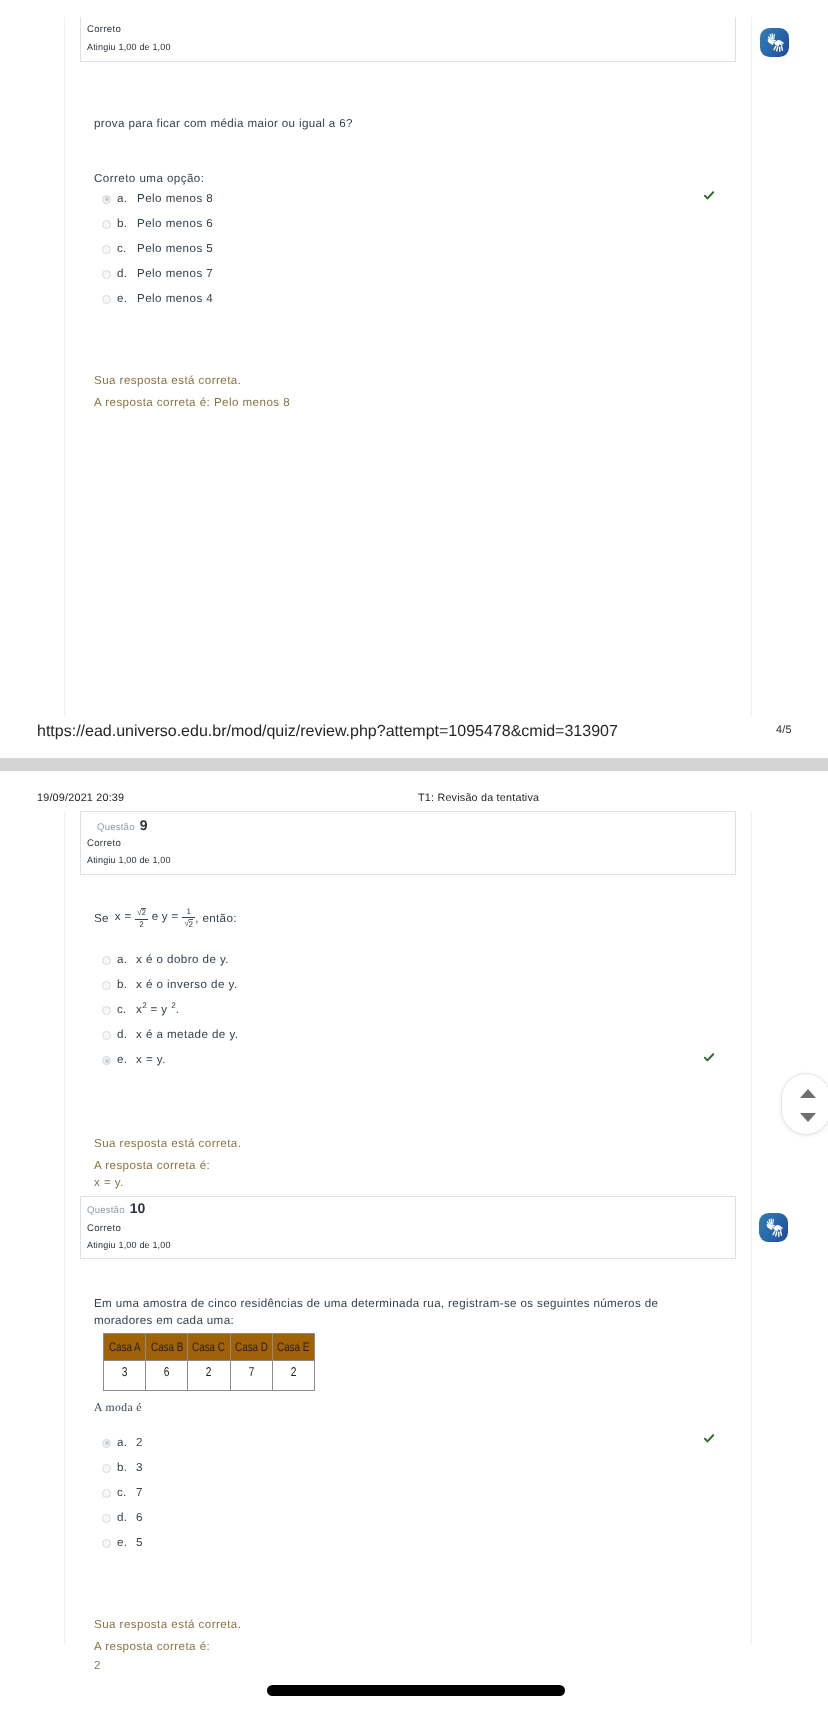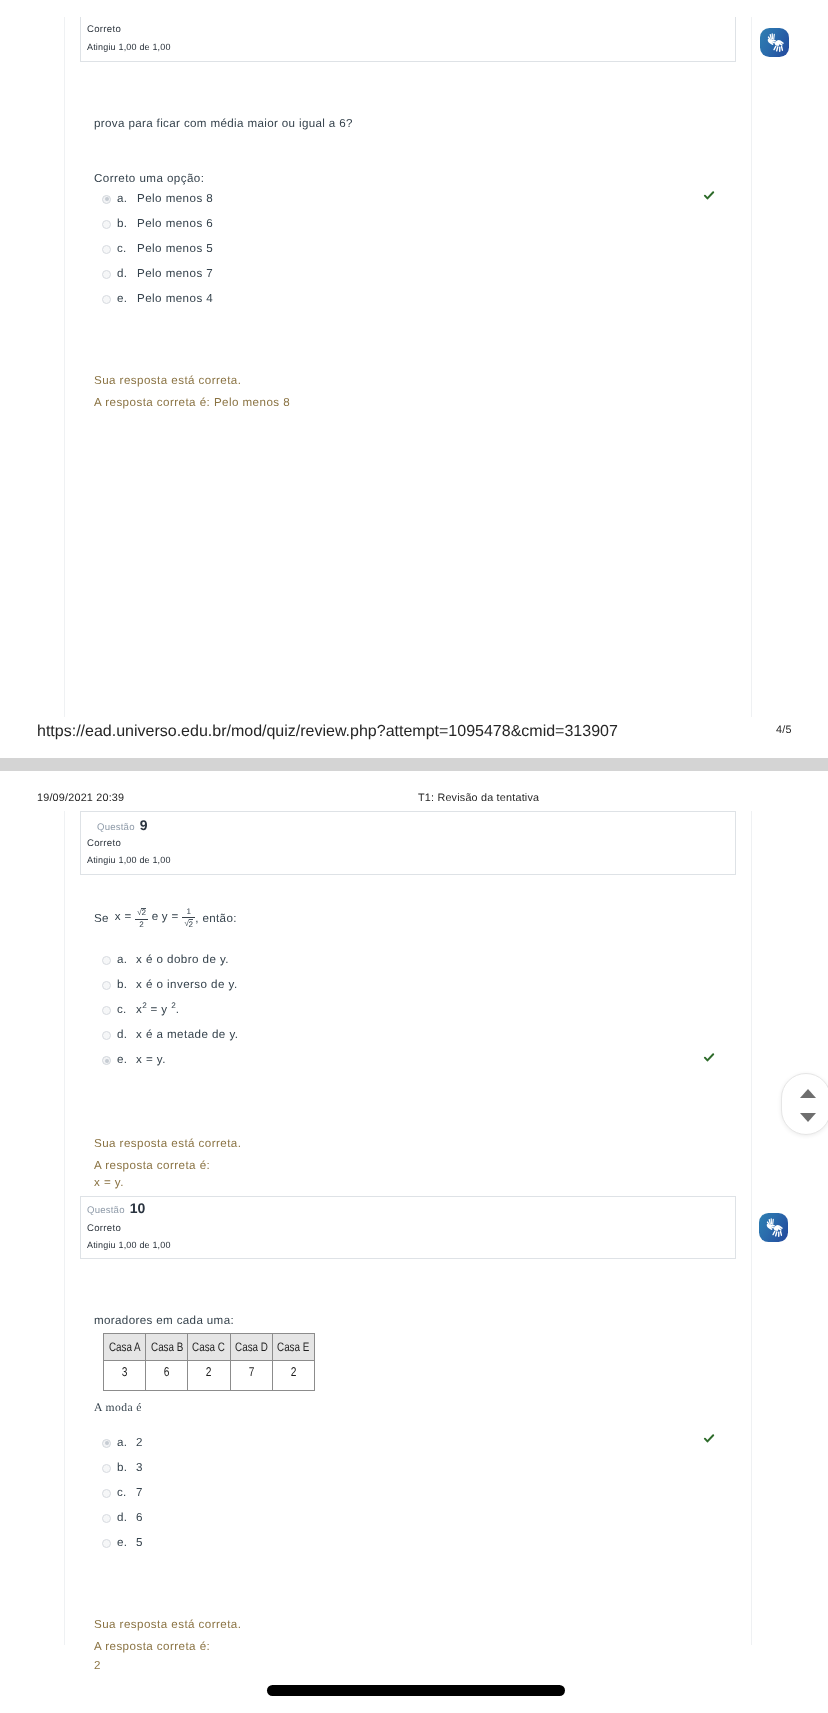--- a/index.html
+++ b/index.html
@@ -54,21 +54,21 @@
   .frac .den{display:block;font-size:8.1px;border-top:1px solid #39424b;padding:1.2px 2px 0;letter-spacing:0;}
   .vin{border-top:1px solid #4a545e;display:inline-block;line-height:1;padding-top:.3px;margin-left:-.3px;}
   .sup{font-size:8.2px;vertical-align:super;line-height:0;letter-spacing:0;}
 
   
   .dtable{position:absolute;border-collapse:collapse;font-family:"Liberation Sans",sans-serif;
           table-layout:fixed;width:212px;}
   .dtable td{border:1px solid #8c8c8c;text-align:center;color:#1e1e1e;padding:0;height:26px;
              vertical-align:middle;}
   .dtable td span{display:inline-block;transform:scaleX(.80);transform-origin:center;}
-  .dtable td.h{font-size:12.3px;background:#e5e5e5;text-align:center;}
+  .dtable td.h{font-size:12.3px;background:#a16207;text-align:center;}
   .dtable td.v{font-size:12.8px;vertical-align:top;padding-top:3px;}
   .dtable{filter:blur(.22px);}
 
   
   .vlibras{position:absolute;width:29px;height:29px;border-radius:9.5px;
            background:linear-gradient(118deg,#2e7fb2 0%,#2a6cac 42%,#23479c 100%);}
   .vlibras svg{position:absolute;left:3px;top:3px;}
 
   
   .scrollpill{position:absolute;width:50px;height:62px;border-radius:31px;background:#fff;
@@ -190,20 +190,21 @@
 
   <div class="qbox" style="left:80px;top:1196px;width:656px;height:63px;">
     <div class="qline" style="left:6px;top:3px;">
       <span class="q-label">Questão</span>
       <span class="q-num">10</span>
     </div>
     <div class="qline q-state" style="left:6px;top:25.5px;">Correto</div>
     <div class="qline q-mark" style="left:6px;top:42.5px;">Atingiu 1,00 de 1,00</div>
   </div>
 
+  <div class="qtext" style="left:94px;top:1296.5px;">Em uma amostra de cinco residências de uma determinada rua, registram-se os seguintes números de</div>
   <div class="qtext" style="left:94px;top:1314px;">moradores em cada uma:</div>
 
   <table class="dtable" style="left:103px;top:1333px;" id="dtable">
       <tbody>
         <tr>
           <td class="h"><span>Casa A</span></td>
           <td class="h"><span>Casa B</span></td>
           <td class="h"><span>Casa C</span></td>
           <td class="h"><span>Casa D</span></td>
           <td class="h"><span>Casa E</span></td>

